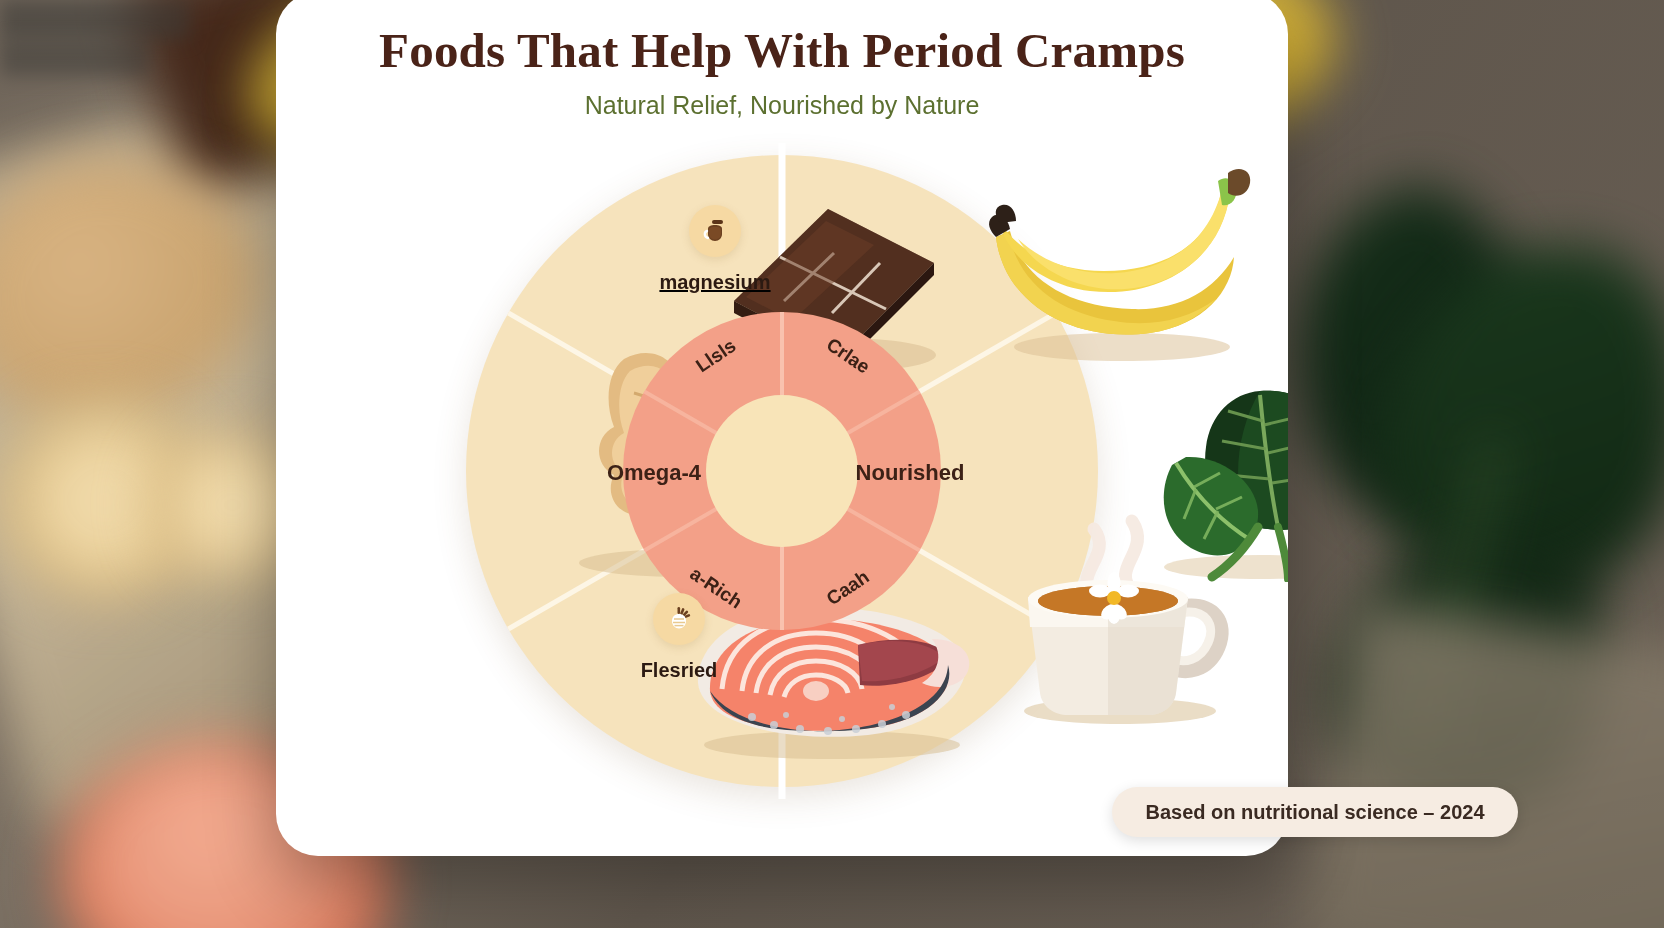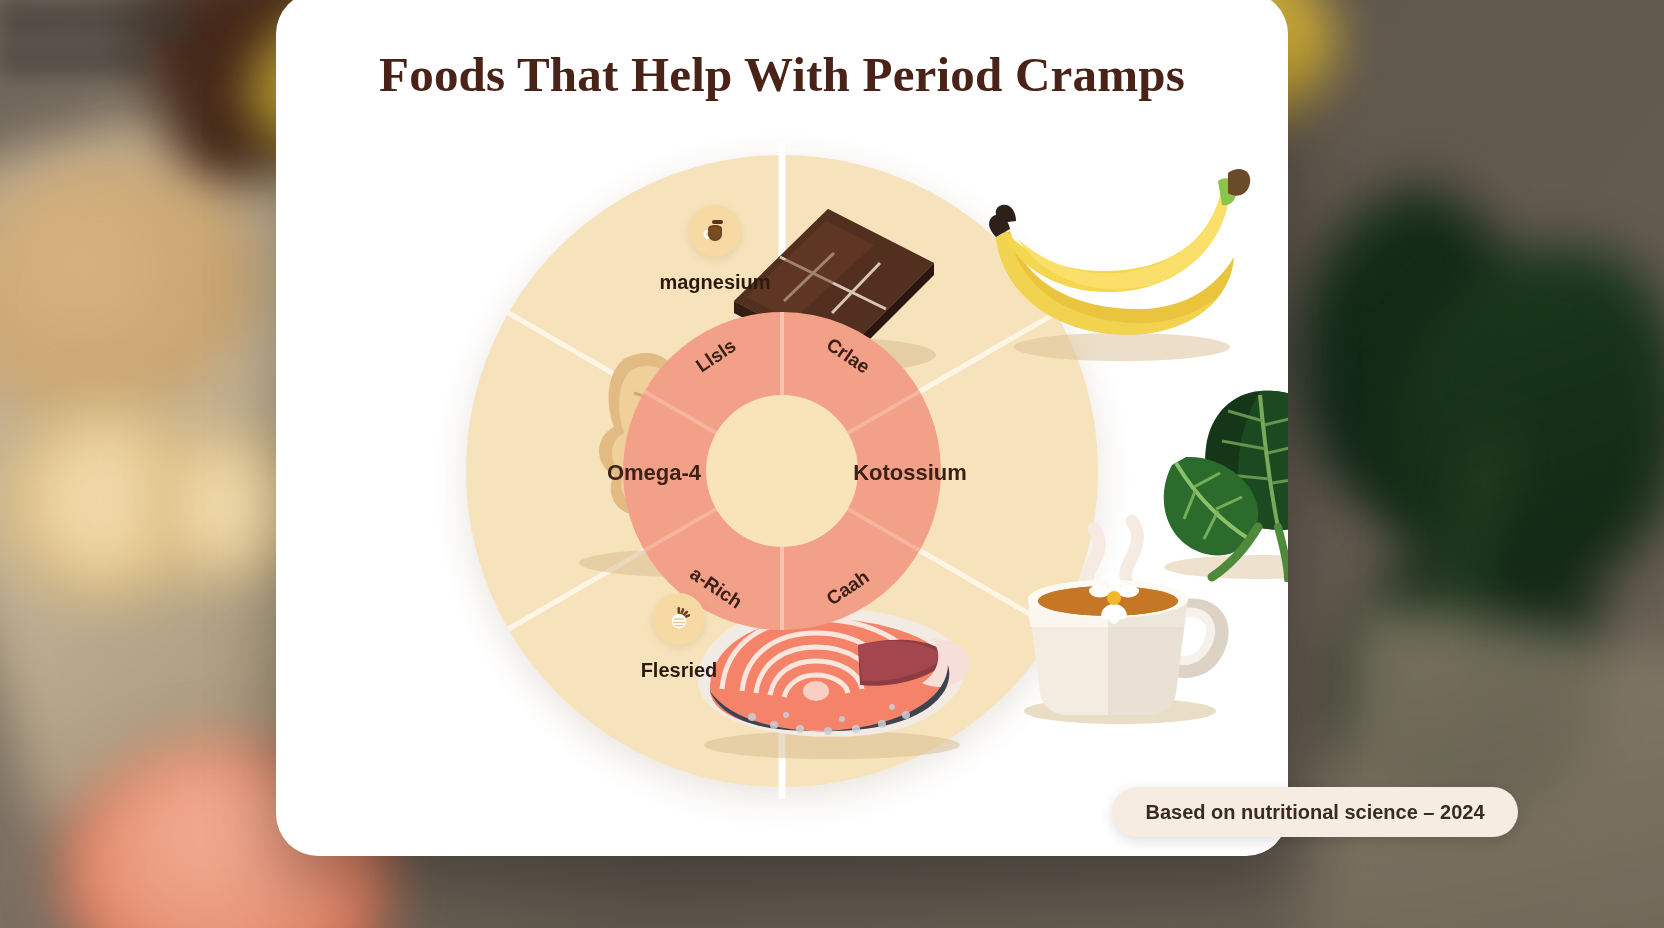--- a/index.html
+++ b/index.html
@@ -68,21 +68,21 @@
   
   #card {
     position:absolute; left:276px; top:-8px; width:1012px; height:864px;
     background:#ffffff; border-radius:42px;
     box-shadow:0 26px 70px rgba(0,0,0,.30);
     overflow:hidden;
   }
 
   
   .title {
-    text-align:center; margin-top:54px;
+    text-align:center; margin-top:30px;
     font-family:"Liberation Serif", serif;
     font-weight:700; font-size:49px; letter-spacing:.2px;
     color:#4a2318;
   }
   .subtitle {
     text-align:center; margin-top:12px;
     font-size:25px; color:#5c7030; font-weight:400;
   }
 
   
@@ -169,21 +169,21 @@
   
   .badge { position:absolute; width:200px; text-align:center; }
   .badge-ico {
     width:52px; height:52px; border-radius:50%;
     background:#f6d9a3; margin:0 auto 14px;
     display:flex; align-items:center; justify-content:center;
     box-shadow:0 3px 8px rgba(150,110,50,.16);
   }
   .badge-lbl { font-size:20px; font-weight:700; color:#2c1a12; }
 
-  .b-magnesium   { left:339px; top:213px; }
+  .b-magnesium   { left:339px; top:213px;text-decoration:underline; }
   .b-omega       { left:991px; top:213px; }
   .b-potassium   { left:303px; top:601px; }
 
   
   #footer-badge {
     position:absolute; left:1112px; top:787px;
     width:406px; height:50px; border-radius:25px;
     background:#f6ece2; display:flex; align-items:center; justify-content:center;
     box-shadow:0 4px 14px rgba(0,0,0,.13);
   }
@@ -208,20 +208,21 @@
   <div class="bg-blob bg-leaf3"></div>
   <div class="bg-blob bg-stem"></div>
   <div class="bg-blob bg-paper-r"></div>
   <div class="bg-text-l"></div>
   <div class="bg-text-r"></div>
 </div>
 
 <div id="card">
 
   <div class="title">Foods That Help With Period Cramps</div>
+  <div class="subtitle">Natural Relief, Nourished by Nature</div>
 
   <div id="wheel-area">
 
     <div id="wheel">
       <div class="outer-disc"></div>
 
       <div class="seg-line sl0"></div>
       <div class="seg-line sl1"></div>
       <div class="seg-line sl2"></div>
       <div class="seg-line sl3"></div>
@@ -388,21 +389,21 @@
         <div class="ring-line rl3"></div>
         <div class="ring-line rl4"></div>
         <div class="ring-line rl5"></div>
         <div class="ring-vert"></div>
         <div class="hub"></div>
       </div>
 
       <div class="ring-label rlab-ul">Llsls</div>
       <div class="ring-label rlab-ur">Crlae</div>
       <div class="ring-label rlab-l">Omega-4</div>
-      <div class="ring-label rlab-r">Kotossium</div>
+      <div class="ring-label rlab-r">Nourished</div>
       <div class="ring-label rlab-dl">a-Rich</div>
       <div class="ring-label rlab-dr">Caah</div>
     </div>
   </div>
 
   <div class="badge b-magnesium">
     <div class="badge-ico">
       <svg width="30" height="30" viewBox="0 0 30 30">
         <rect x="12" y="4" width="11" height="4" rx="2" fill="#5b3418"></rect>
         <path d="M8 13 C8 10 11 9 15 9 C19 9 22 10 22 13 L22 18 C22 22 19 25 15 25 C11 25 8 22 8 18 Z" fill="#6b4020"></path>

